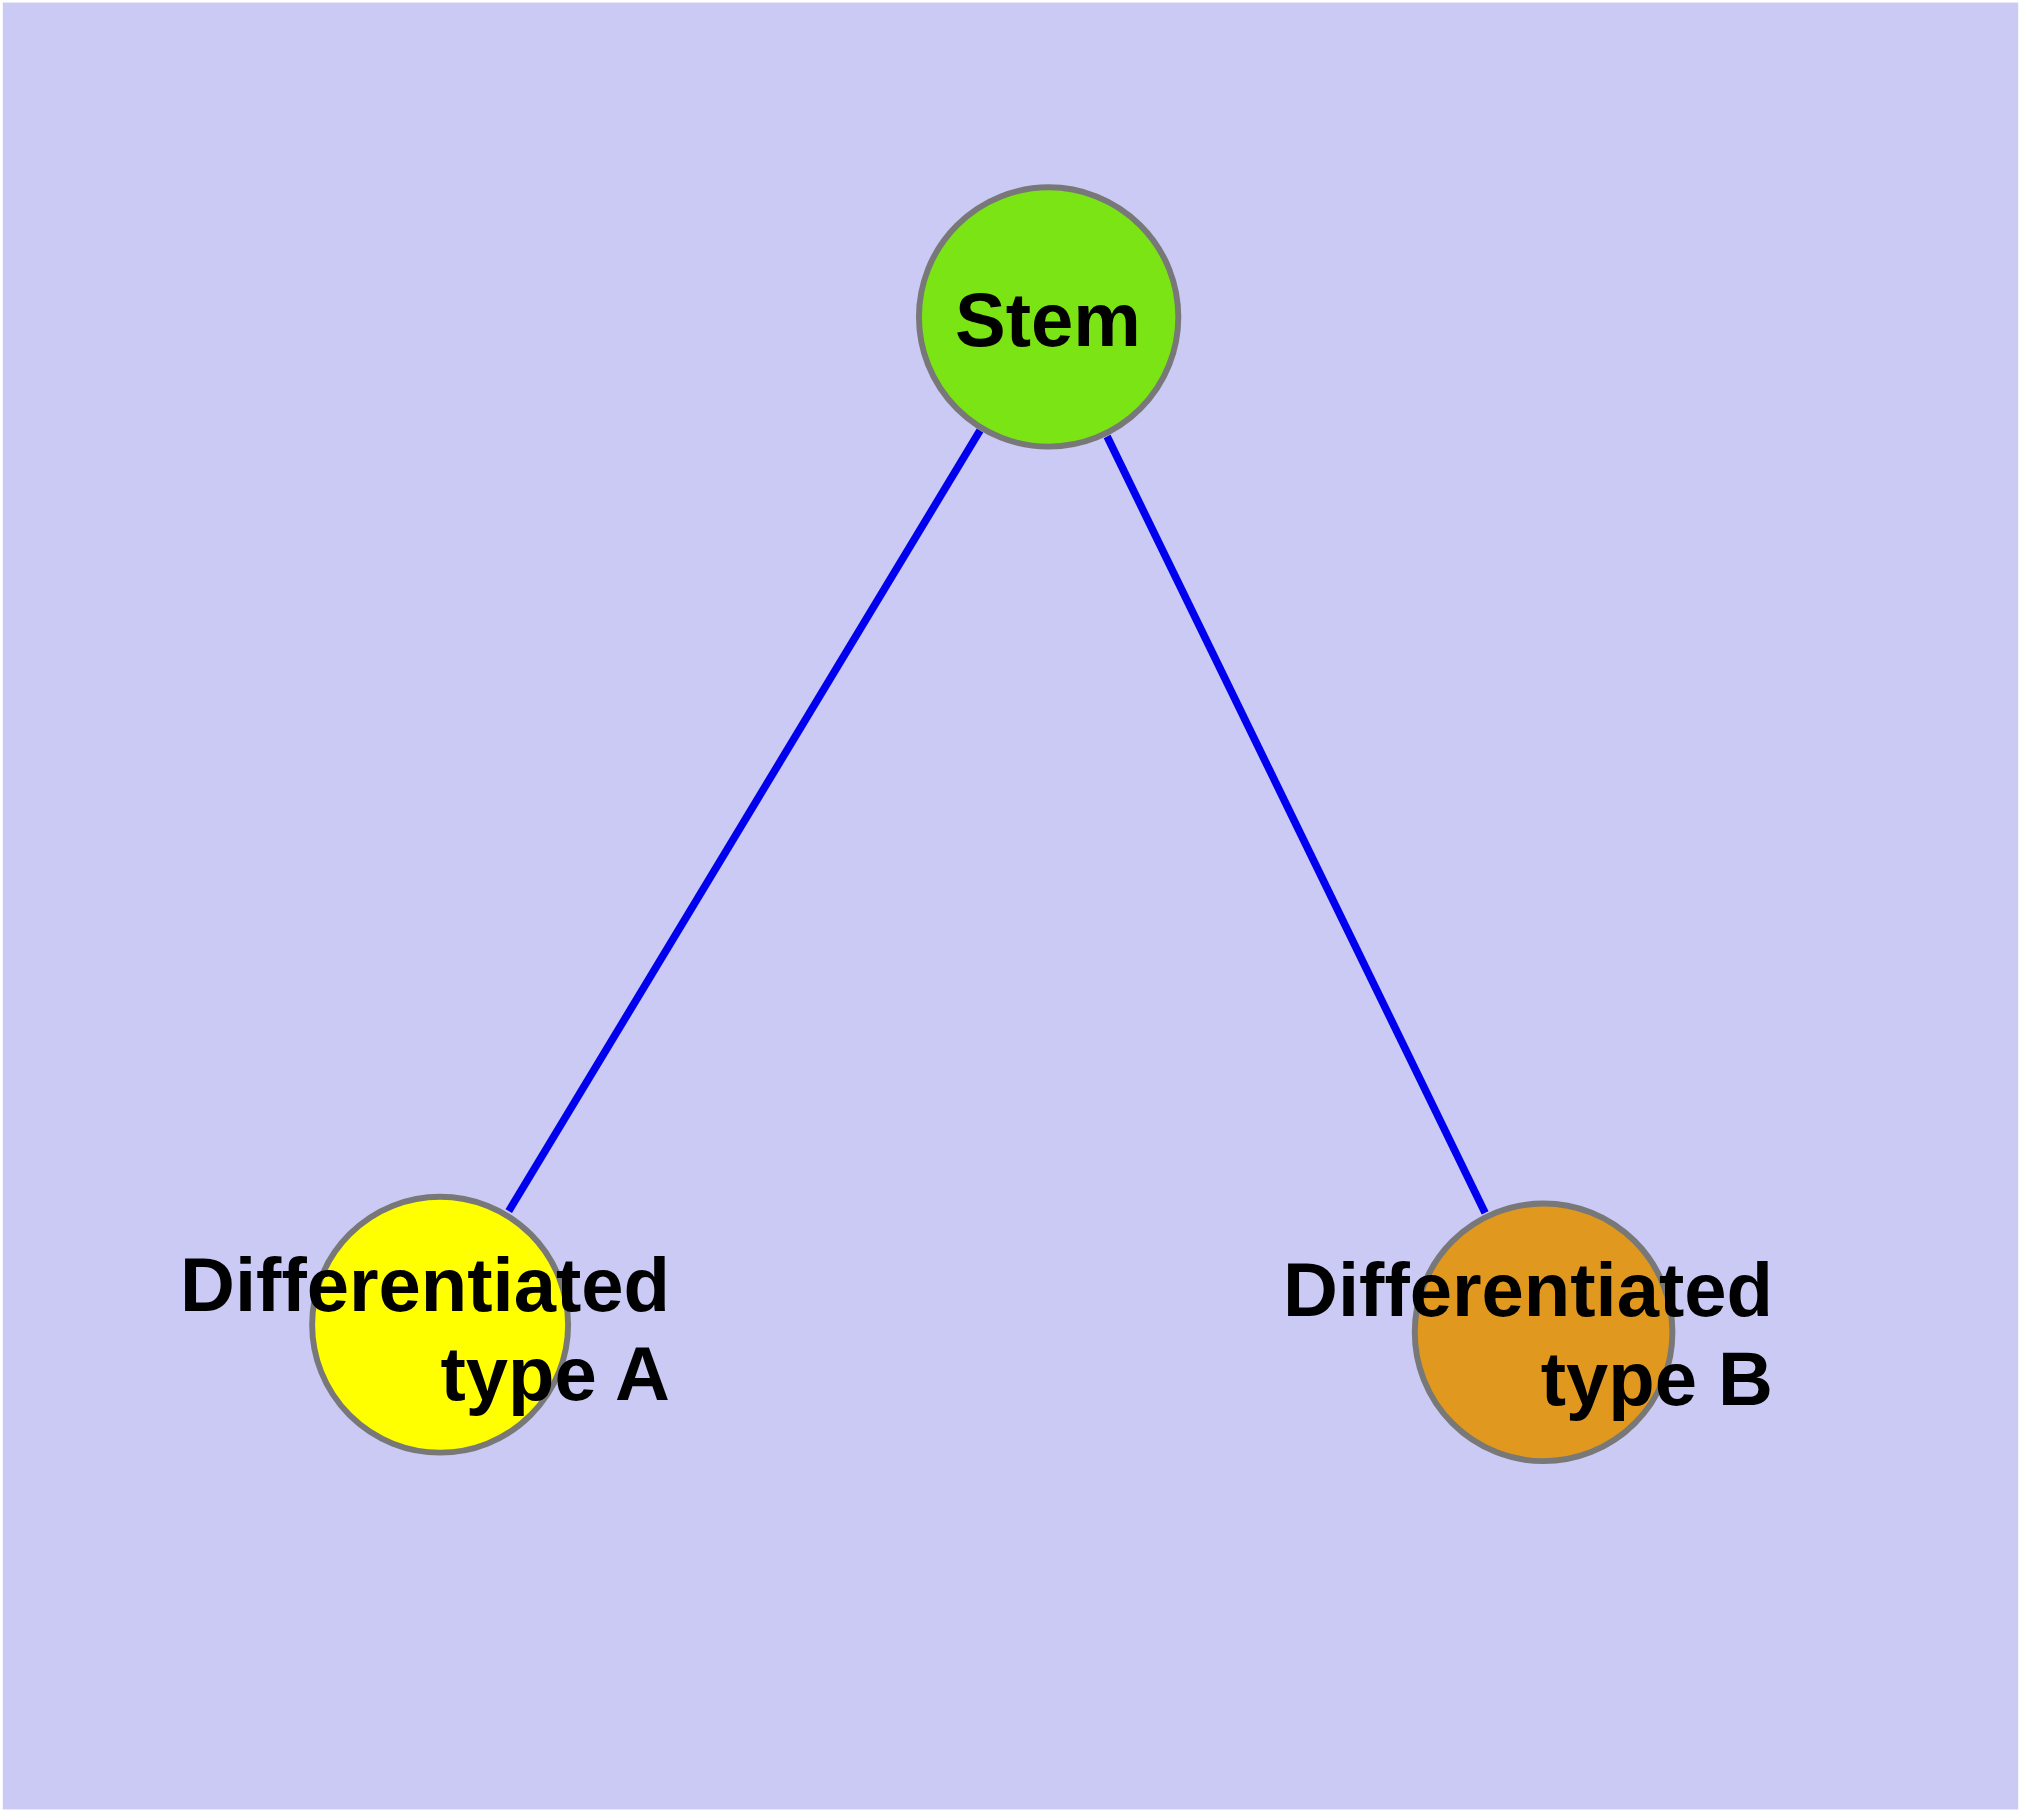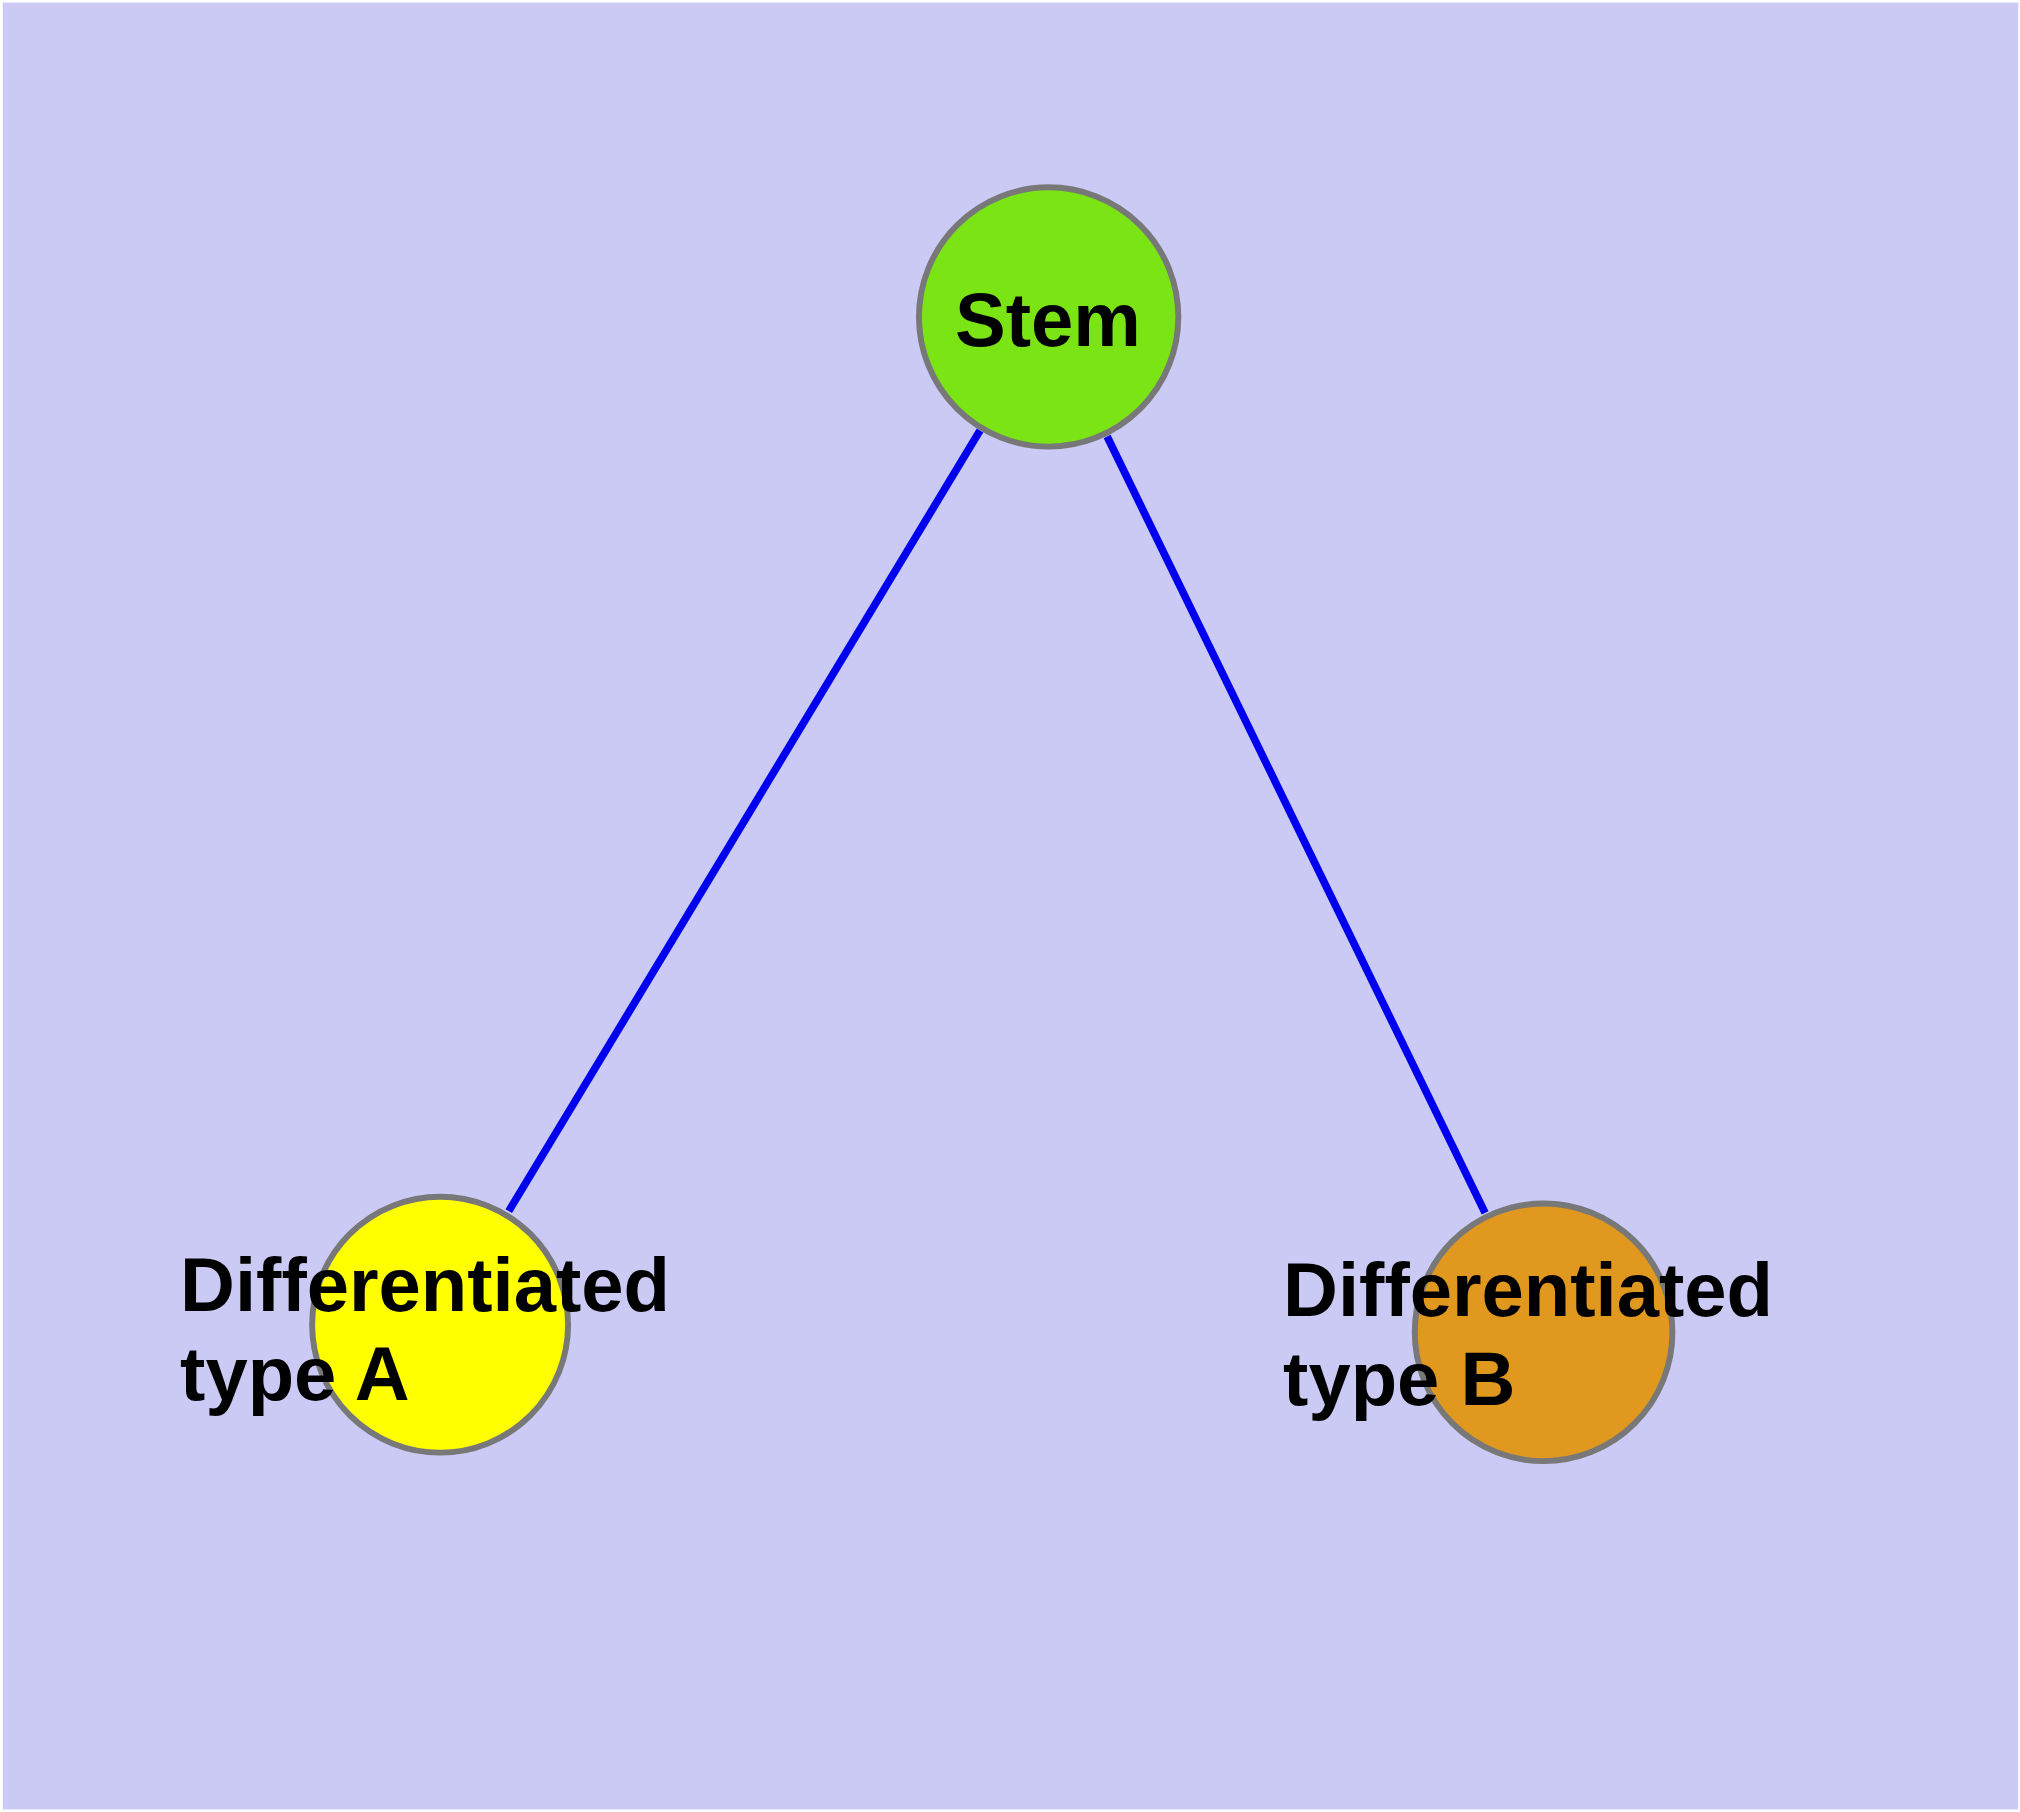--- a/index.html
+++ b/index.html
@@ -31,21 +31,21 @@
     stroke: #787878;
     stroke-width: 7px;
   }
   .node-label {
     position: absolute;
     transform: translate(-50%, -50%);
     font-weight: bold;
     font-size: 76px;
     line-height: 89px;
     color: #000000;
-    text-align: left;
+    text-align: right;
     white-space: pre-line;
     pointer-events: none;
   }
 </style>
 </head>
 <body>
 
 <div class="stage">
   <svg viewBox="0 0 2384 2138">
     <rect x="3" y="3" width="2378" height="2132" fill="#CACAF5"></rect>

